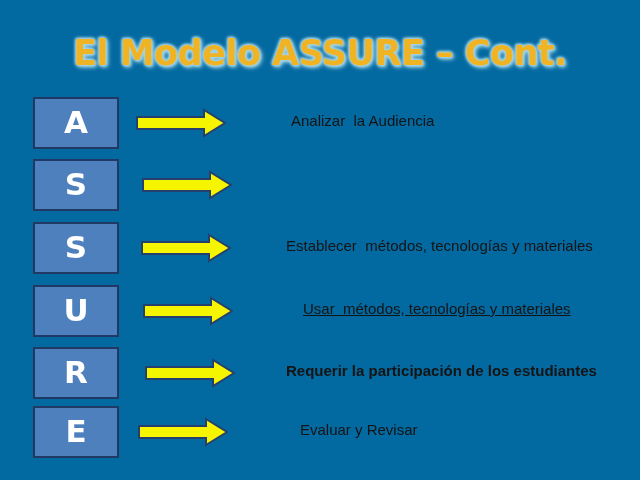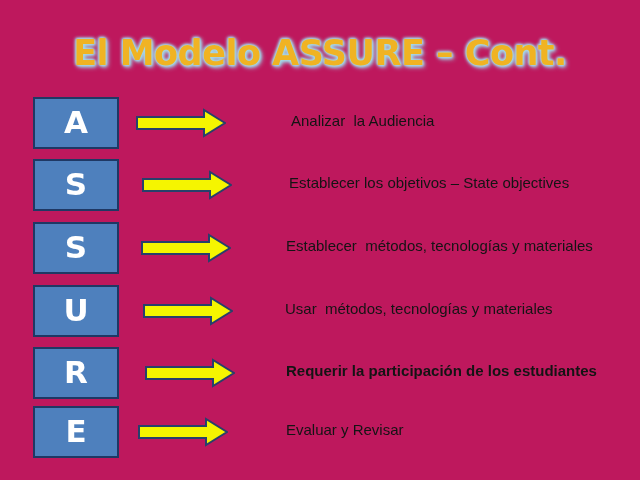--- a/index.html
+++ b/index.html
@@ -11,21 +11,21 @@
     width: 640px;
     height: 480px;
     overflow: hidden;
     font-family: "Liberation Sans", sans-serif;
   }
 
   #slide {
     position: relative;
     width: 640px;
     height: 480px;
-    background: #be185d;
+    background: #0369a1;
     overflow: hidden;
   }
 
   
   #slide-title {
     position: absolute;
     left: 0;
     top: 33px;
     width: 640px;
     text-align: center;
@@ -116,21 +116,20 @@
 
   <div class="row" style="top:159px;">
     <div class="letter-box">
       <span class="letter">S</span>
     </div>
     <div class="arrow" style="left:142px;">
       <svg width="90" height="30" viewBox="0 0 90 30" xmlns="http://www.w3.org/2000/svg">
         <polygon points="1,9 68,9 68,2 89,15 68,28 68,21 1,21" fill="#f5f500" stroke="#27406b" stroke-width="2" stroke-linejoin="miter"></polygon>
       </svg>
     </div>
-    <div class="desc" style="left:244px;">Establecer los objetivos – State objectives</div>
   </div>
 
   <div class="row" style="top:222px;">
     <div class="letter-box">
       <span class="letter">S</span>
     </div>
     <div class="arrow" style="left:141px;">
       <svg width="90" height="30" viewBox="0 0 90 30" xmlns="http://www.w3.org/2000/svg">
         <polygon points="1,9 68,9 68,2 89,15 68,28 68,21 1,21" fill="#f5f500" stroke="#27406b" stroke-width="2" stroke-linejoin="miter"></polygon>
       </svg>
@@ -140,21 +139,21 @@
 
   <div class="row" style="top:285px;">
     <div class="letter-box">
       <span class="letter">U</span>
     </div>
     <div class="arrow" style="left:143px;">
       <svg width="90" height="30" viewBox="0 0 90 30" xmlns="http://www.w3.org/2000/svg">
         <polygon points="1,9 68,9 68,2 89,15 68,28 68,21 1,21" fill="#f5f500" stroke="#27406b" stroke-width="2" stroke-linejoin="miter"></polygon>
       </svg>
     </div>
-    <div class="desc" style="left:240px;">Usar  métodos, tecnologías y materiales</div>
+    <div class="desc" style="left:258px;text-decoration:underline;">Usar  métodos, tecnologías y materiales</div>
   </div>
 
   <div class="row" style="top:347px;">
     <div class="letter-box">
       <span class="letter">R</span>
     </div>
     <div class="arrow" style="left:145px;">
       <svg width="90" height="30" viewBox="0 0 90 30" xmlns="http://www.w3.org/2000/svg">
         <polygon points="1,9 68,9 68,2 89,15 68,28 68,21 1,21" fill="#f5f500" stroke="#27406b" stroke-width="2" stroke-linejoin="miter"></polygon>
       </svg>
@@ -164,16 +163,16 @@
 
   <div class="row" style="top:406px;">
     <div class="letter-box">
       <span class="letter">E</span>
     </div>
     <div class="arrow" style="left:138px;">
       <svg width="90" height="30" viewBox="0 0 90 30" xmlns="http://www.w3.org/2000/svg">
         <polygon points="1,9 68,9 68,2 89,15 68,28 68,21 1,21" fill="#f5f500" stroke="#27406b" stroke-width="2" stroke-linejoin="miter"></polygon>
       </svg>
     </div>
-    <div class="desc" style="left:241px;">Evaluar y Revisar</div>
+    <div class="desc" style="left:255px;">Evaluar y Revisar</div>
   </div>
 
 </div>
 
 </body></html>

